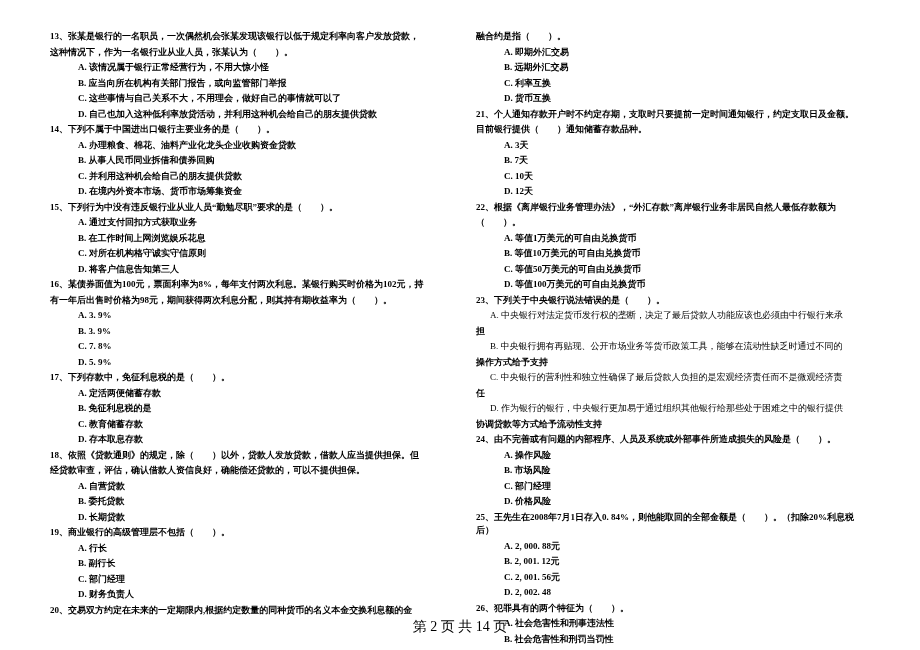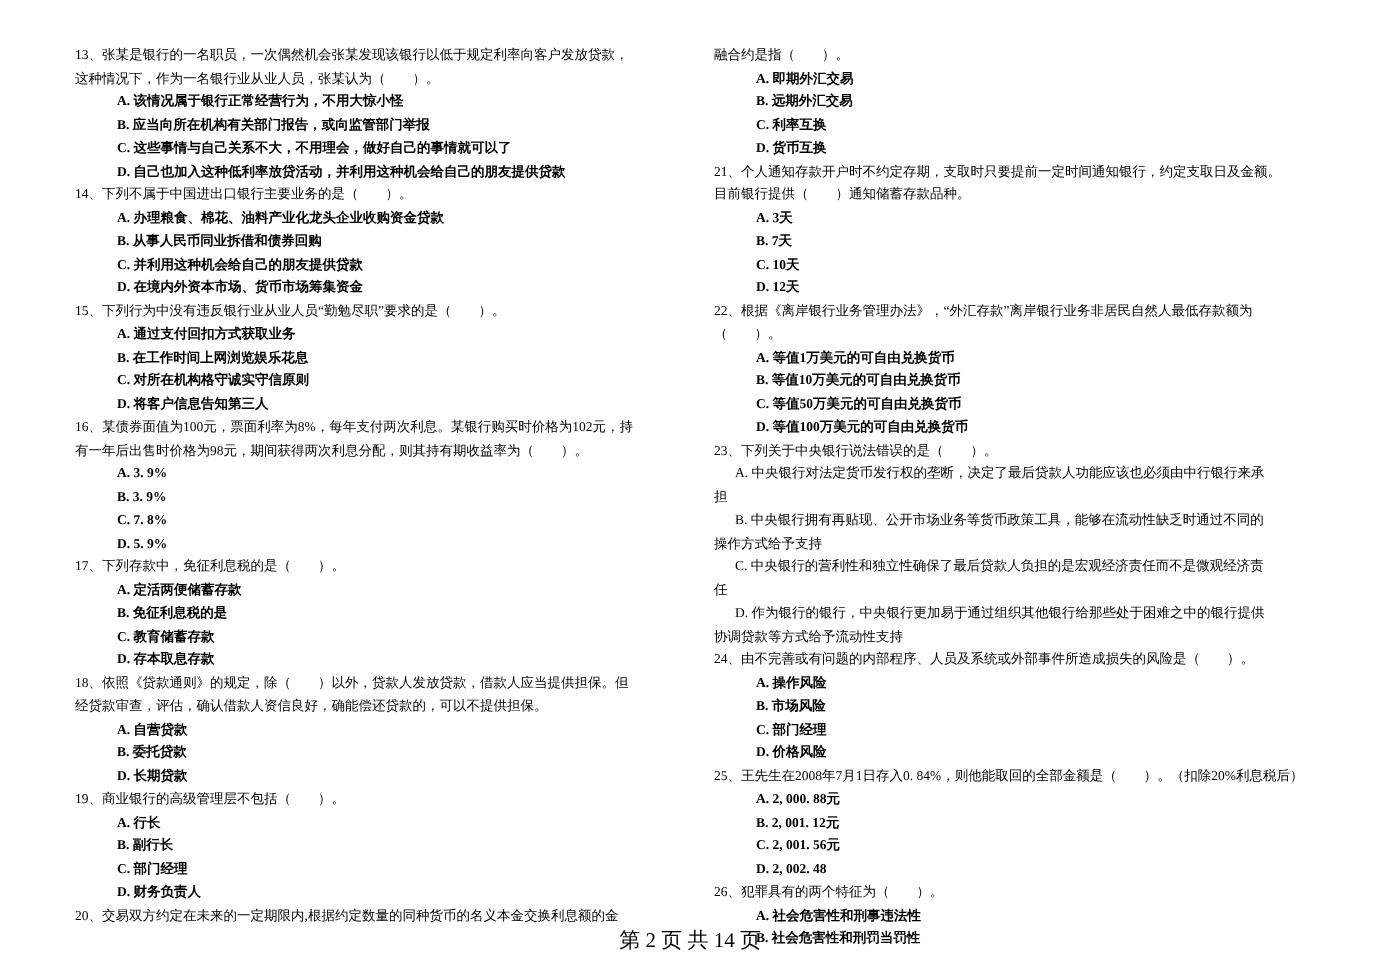--- a/index.html
+++ b/index.html
@@ -13,22 +13,22 @@
       position: relative;
       padding: 30px 50px 0 50px;
     }
     .columns {
       display: flex;
       gap: 32px;
       height: 580px;
     }
     .col { flex: 1; }
     .q { margin-bottom: 2px; line-height: 1.5; }
-    .stem { text-indent: 0; }
-    .cont { padding-left: 0; }
+    .stem { text-indent: 0; font-weight: bold; }
+    .cont { padding-left: 0; font-weight: bold; }
     .opt { padding-left: 28px; font-weight: bold; }
     .opt-inner { padding-left: 14px; }
     .footer {
       position: absolute;
       bottom: 14px;
       left: 0; right: 0;
       text-align: center;
       font-size: 14px;
     }
   </style>

